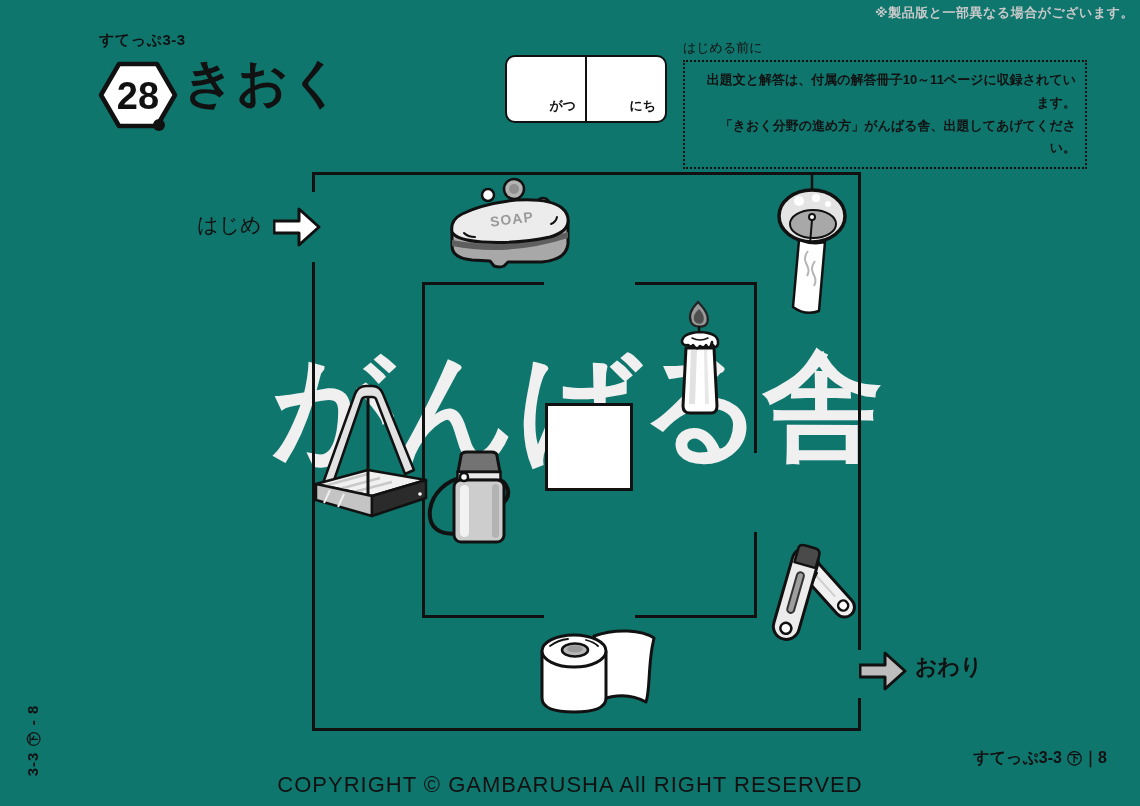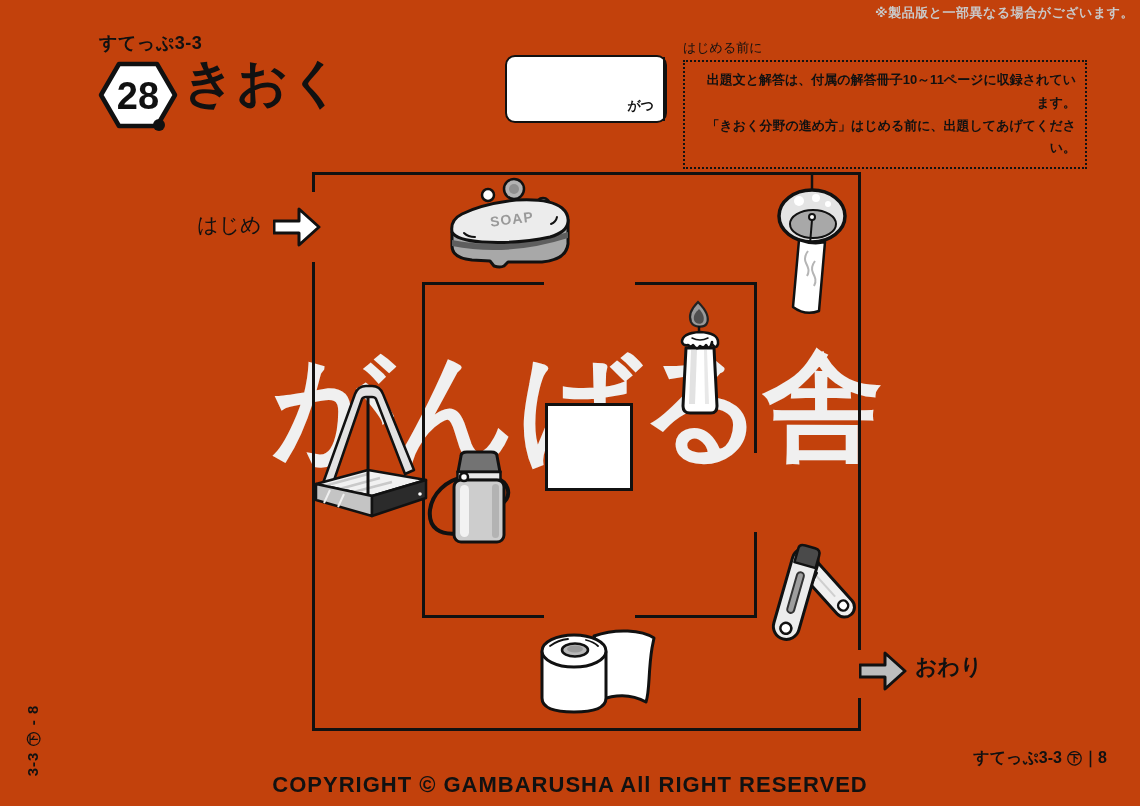--- a/index.html
+++ b/index.html
@@ -1,69 +1,72 @@
 <!DOCTYPE html>
 <html><head>
 <meta charset="utf-8">
 <style>
   * { margin:0; padding:0; box-sizing:border-box; }
   html,body { background:#fff; }
   #page {
-    position:relative; width:1140px; height:806px; background:#c2410c;
+    position:relative; width:1140px; height:806px; background:#0f766e;
     font-family:"Liberation Sans","DejaVu Sans",sans-serif; color:#111; overflow:hidden;
   }
   .abs { position:absolute; }
   .top-note { top:4px; right:6px; font-size:13px; font-weight:bold; color:#c9c9c9; letter-spacing:.5px; }
-  .step-label { left:99px; top:31px; font-size:18px; font-weight:bold; letter-spacing:.5px; }
+  .step-label { left:99px; top:31px; font-size:15px; font-weight:bold; letter-spacing:.5px; }
   .hex-badge { left:95px; top:55px; width:86px; height:80px; }
   .main-title { left:183px; top:57px; font-size:51px; font-weight:900; letter-spacing:1px; line-height:1; }
   .date-box { left:505px; top:55px; width:162px; height:68px; border:2.5px solid #111; border-radius:10px; display:flex; z-index:4; background:#fff; }
   .date-cell { flex:1; position:relative; }
   .date-cell:first-child { border-right:2px solid #111; }
   .date-cell span { position:absolute; right:9px; bottom:6px; font-size:13px; font-weight:bold;margin-top:16px; }
   .before { left:683px; top:39px; width:404px; }
   .before-heading { font-size:13px; font-weight:normal; margin-bottom:3px; }
   .before-box { border:2px dotted #111; padding:7px 9px; font-size:13px; font-weight:bold; line-height:1.75;text-align:right; }
   .watermark { left:272px; top:346px; font-size:120px; font-weight:900; color:#f0f0f0; white-space:nowrap; z-index:1; line-height:1; }
   .ln { position:absolute; background:#111; z-index:2; }
   .center-square { left:545px; top:403px; width:88px; height:88px; border:3px solid #111; z-index:2; background:#fff; }
   .start-label { left:197px; top:211px; font-size:21px; font-weight:400; z-index:4; }
   .end-label { left:915px; top:652px; font-size:22px; font-weight:800; z-index:4; }
   .item { position:absolute; z-index:3; }
   .arrow { position:absolute; z-index:4; }
   .side-code { left:-22px; top:731px; width:110px; text-align:center; transform:rotate(-90deg); font-size:15px; font-weight:bold; letter-spacing:1px; }
   .page-ref { right:33px; top:748px; font-size:16px; font-weight:bold;text-align:right; }
-  .copyright { left:0; top:772px; width:100%; text-align:center; font-size:22px; font-weight:bold; letter-spacing:1px; }
+  .copyright { left:0; top:772px; width:100%; text-align:center; font-size:22px; font-weight:normal; letter-spacing:1px; }
 </style>
 </head>
 <body>
 
 <div id="page">
 
   <div class="abs top-note">※製品版と一部異なる場合がございます。</div>
 
   <div class="abs step-label">すてっぷ3-3</div>
   <svg class="abs hex-badge" viewBox="0 0 86 80">
     <polygon points="6,40 24,9 62,9 80,40 62,71 24,71" fill="#fff" stroke="#111" stroke-width="4.5" stroke-linejoin="round"></polygon>
     <circle cx="64" cy="70" r="6" fill="#111"></circle>
     <text x="43" y="54" text-anchor="middle" font-size="38" font-weight="bold" fill="#111">28</text>
   </svg>
   <div class="abs main-title">きおく</div>
 
   <div class="abs date-box">
     <div class="date-cell">
         <span>がつ</span>
       </div>
+    <div class="date-cell">
+        <span>にち</span>
+      </div>
   </div>
 
   <div class="abs before">
     <div class="before-heading">はじめる前に</div>
     <div class="before-box">
       <div>出題文と解答は、付属の解答冊子10～11ページに収録されています。</div>
-      <div>「きおく分野の進め方」はじめる前に、出題してあげてください。</div>
+      <div>「きおく分野の進め方」がんばる舎、出題してあげてください。</div>
     </div>
   </div>
 
   <div class="abs watermark">がんばる舎</div>
 
   <div class="ln" style="left:312px;top:172px;width:549px;height:3px;"></div>
   <div class="ln" style="left:312px;top:172px;width:3px;height:20px;"></div>
   <div class="ln" style="left:312px;top:262px;width:3px;height:469px;"></div>
   <div class="ln" style="left:858px;top:172px;width:3px;height:478px;"></div>
   <div class="ln" style="left:858px;top:698px;width:3px;height:33px;"></div>

